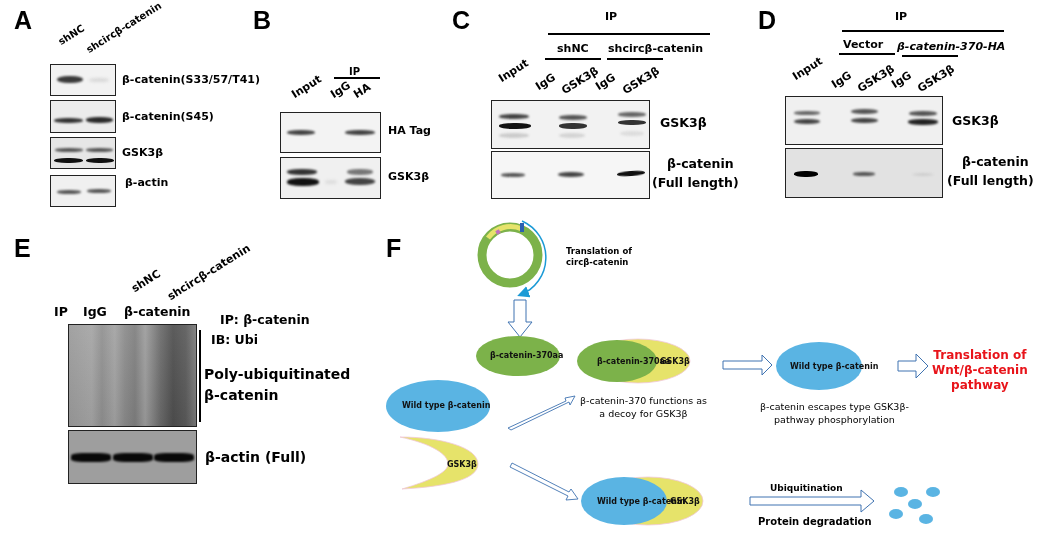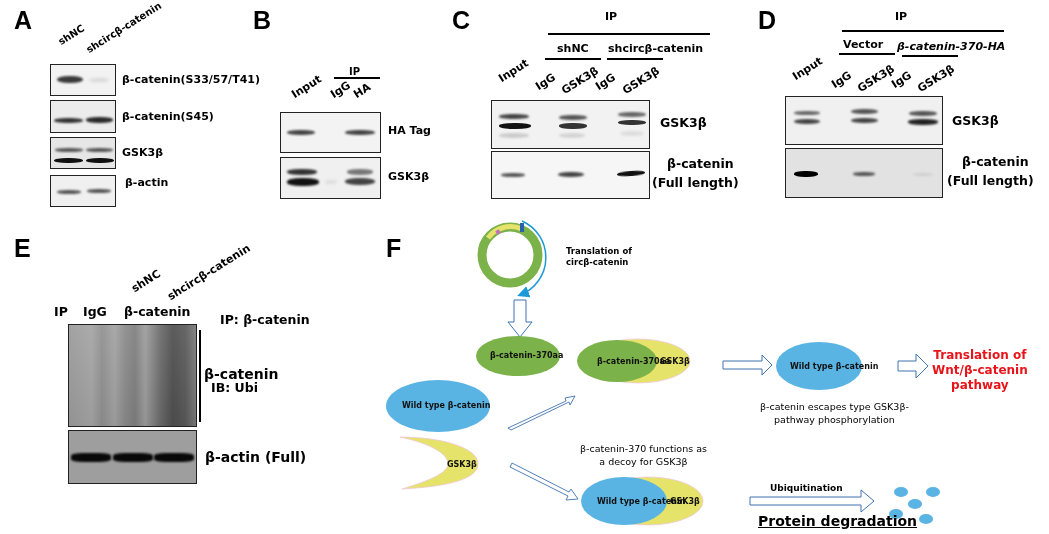--- a/index.html
+++ b/index.html
@@ -146,23 +146,24 @@
 <div class="abs lbl rot" style="left:172px;top:290px;">shcircβ-catenin</div>
 
 <div class="abs lbl-lg" style="left:54px;top:302px;">IP</div>
 <div class="abs lbl-lg" style="left:83px;top:302px;">IgG</div>
 <div class="abs lbl-lg" style="left:124px;top:302px;">β-catenin</div>
 
 <div class="blot" style="left:68px;top:324px;width:129px;height:103px;background:linear-gradient(90deg,#9a9a9a 0%,#a4a4a4 18%,#8f8f8f 26%,#a2a2a2 36%,#8a8a8a 44%,#7e7e7e 52%,#9c9c9c 60%,#6a6a6a 72%,#4e4e4e 82%,#5a5a5a 92%,#7a7a7a 100%);">
   <div style="position:absolute;left:0;top:0;right:0;bottom:0;background:linear-gradient(180deg,rgba(255,255,255,0.08),rgba(0,0,0,0.05));"></div>
 </div>
 <div class="abs lbl-lg" style="left:207px;top:310px;margin-left:13px;">IP: β-catenin</div>
-<div class="abs lbl-lg" style="left:211px;top:330px;margin-top:48px;">IB: Ubi</div>
+<div class="abs lbl-lg" style="left:211px;top:330px;">IB: Ubi</div>
 <div class="abs" style="left:199px;top:330px;width:1.5px;height:92px;background:#000;"></div>
 <div class="abs lbl-lg" style="left:204px;top:364px;font-size:14px;line-height:21px;">
+  <div>Poly-ubiquitinated</div>
   <div>β-catenin</div>
 </div>
 
 <div class="blot" style="left:68px;top:430px;width:129px;height:54px;background:#9e9e9e;">
   <div class="band" style="left:2px;top:22px;width:40px;height:9px;background:#080808;filter:blur(1px);border-radius:30%;"></div>
   <div class="band" style="left:44px;top:22px;width:40px;height:9px;background:#080808;filter:blur(1px);border-radius:30%;"></div>
   <div class="band" style="left:85px;top:22px;width:40px;height:9px;background:#080808;filter:blur(1px);border-radius:30%;"></div>
 </div>
 <div class="abs lbl-lg" style="left:205px;top:448px;font-size:14px;">β-actin (Full)</div>
 
@@ -221,31 +222,31 @@
 
 <div class="abs diag-text" style="left:566px;top:246px;line-height:11px;font-size:8.5px;">
   <div>Translation of</div>
   <div>circβ-catenin</div>
 </div>
 
 <div class="abs diag-text" style="left:490px;top:351px;color:#111;">β-catenin-370aa</div>
 <div class="abs diag-text" style="left:402px;top:401px;color:#111;">Wild type β-catenin</div>
 <div class="abs diag-text" style="left:597px;top:357px;color:#111;">β-catenin-370aa</div>
 <div class="abs diag-text" style="left:660px;top:357px;color:#111;">GSK3β</div>
-<div class="abs caption" style="left:580px;top:394px;margin-top:48px;">
+<div class="abs caption" style="left:580px;top:394px;">
   <div>β-catenin-370 functions as</div>
   <div>a decoy for GSK3β</div>
 </div>
 <div class="abs diag-text" style="left:790px;top:362px;color:#111;">Wild type β-catenin</div>
 <div class="abs caption" style="left:760px;top:400px;">
   <div>β-catenin escapes type GSK3β-</div>
   <div>pathway phosphorylation</div>
 </div>
 <div class="abs red-text" style="left:932px;top:348px;">
   <div>Translation of</div>
   <div>Wnt/β-catenin</div>
   <div>pathway</div>
 </div>
 <div class="abs diag-text" style="left:447px;top:460px;color:#111;">GSK3β</div>
 <div class="abs diag-text" style="left:597px;top:497px;color:#111;">Wild type β-catenin</div>
 <div class="abs diag-text" style="left:670px;top:497px;color:#111;">GSK3β</div>
 <div class="abs caption" style="left:770px;top:482px;font-weight:bold;font-size:9px;">Ubiquitination</div>
-<div class="abs caption" style="left:758px;top:515px;font-weight:bold;font-size:14px;text-decoration:underline;">Protein degradation</div>
+<div class="abs caption" style="left:758px;top:515px;font-weight:bold;font-size:10px;">Protein degradation</div>
 
 </body></html>

